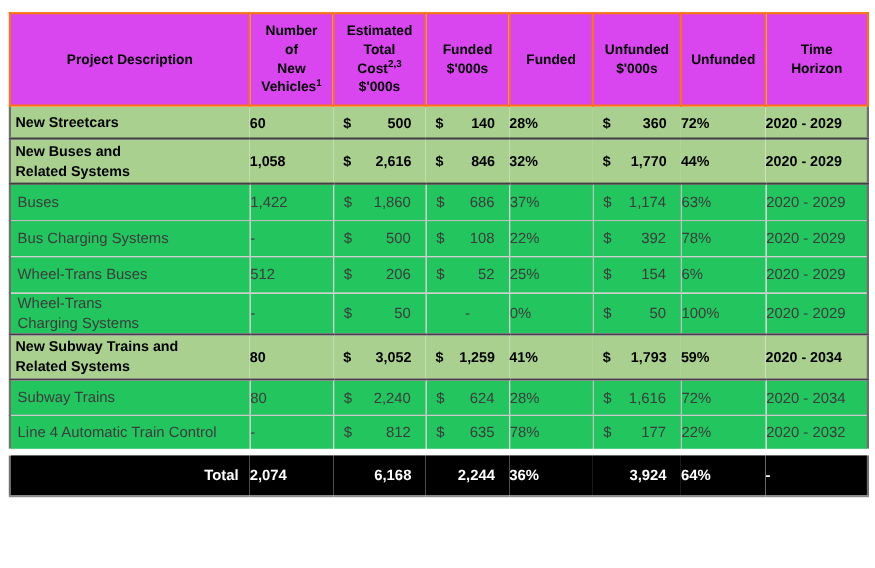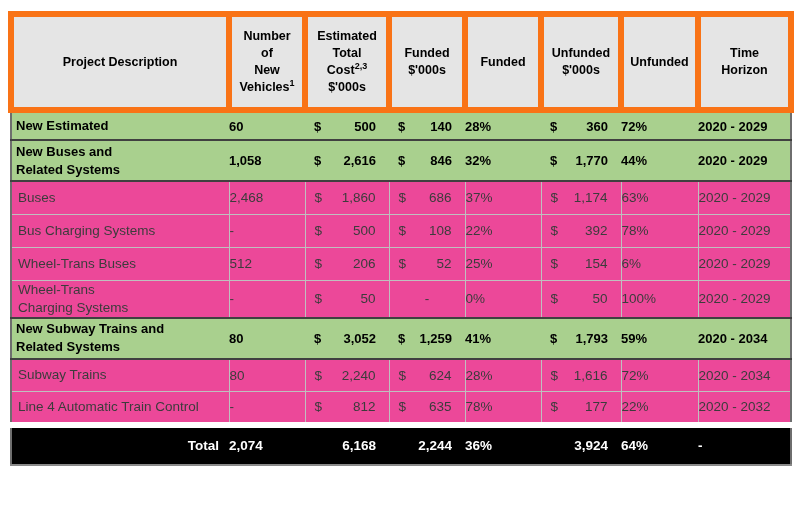--- a/index.html
+++ b/index.html
@@ -12,41 +12,41 @@
   .title-line{font-weight:bold;font-size:17px;line-height:21px;color:#000;}
 
   table.funding{
     border-collapse:collapse;table-layout:fixed;width:780px;
     border:2px solid #6e6e6e;
   }
   th,td{box-sizing:border-box;overflow:hidden;padding:0;}
 
   
   thead th{
-    background:#e5e5e5;
-    border:6px solid #f97316;
-    height:96px;vertical-align:middle;text-align:center;
+    background:#d946ef;
+    border:2px solid #f97316;
+    height:84px;vertical-align:middle;text-align:center;
     font-weight:bold;font-size:12.5px;line-height:17px;color:#000;
     padding:2px;
   }
   thead sup{font-size:9px;line-height:0;}
 
   
   tr.green td{
     background:#A9D08E;
     border-top:2.5px solid #404040;border-bottom:2.5px solid #404040;
     border-left:none;border-right:none;
     font-weight:bold;font-size:13px;color:#000;
   }
   tr.green{height:30px;}
   tr.green.tall{height:41px;}
 
   
   tr.white td{
-    background:#ec4899;
+    background:#22c55e;
     border:1px solid #BFBFBF;
     font-size:13.5px;color:#3C3C3C;font-weight:normal;
   }
   tr.white{height:33px;}
   tr.white.tall{height:32px;}
 
   
   tr.total td{
     background:#000000;color:#ffffff;font-weight:bold;font-size:13.5px;
     border-left:none;border-right:none;
@@ -117,21 +117,21 @@
           </th>
           <th>
             <div>Time</div>
             <div>Horizon</div>
           </th>
         </tr>
     </thead>
     <tbody id="body-rows">
         <tr class="green">
           <td class="c-desc">
-            <div class="dline">New Estimated</div>
+            <div class="dline">New Streetcars</div>
           </td>
           <td class="c-center">60</td>
           <td>
             <div class="money">
               <span class="sign">$</span>
               <span class="val">500</span>
             </div>
           </td>
           <td>
             <div class="money">
@@ -174,21 +174,21 @@
               <span class="val">1,770</span>
             </div>
           </td>
           <td class="c-center">44%</td>
           <td class="c-center">2020 - 2029</td>
         </tr>
         <tr class="white">
           <td class="c-desc">
             <div class="dline">Buses</div>
           </td>
-          <td class="c-center">2,468</td>
+          <td class="c-center">1,422</td>
           <td>
             <div class="money">
               <span class="sign">$</span>
               <span class="val">1,860</span>
             </div>
           </td>
           <td>
             <div class="money">
               <span class="sign">$</span>
               <span class="val">686</span>

